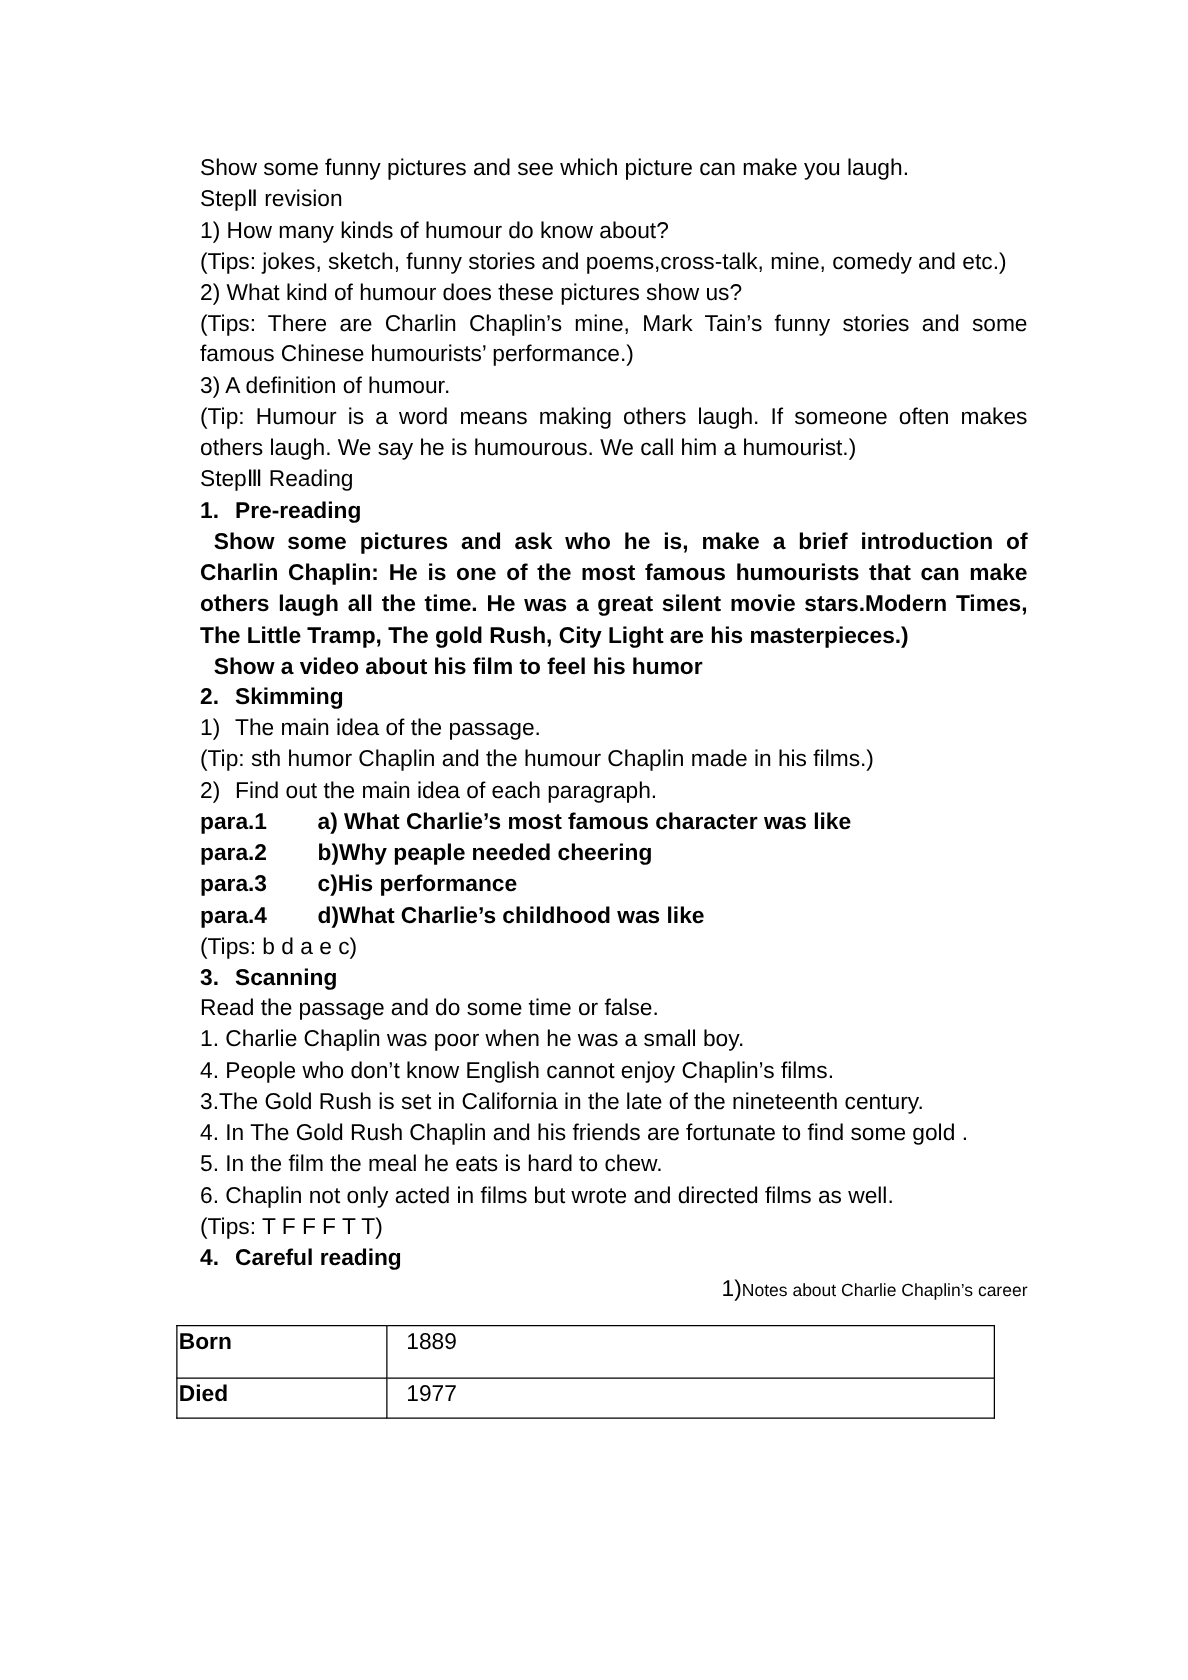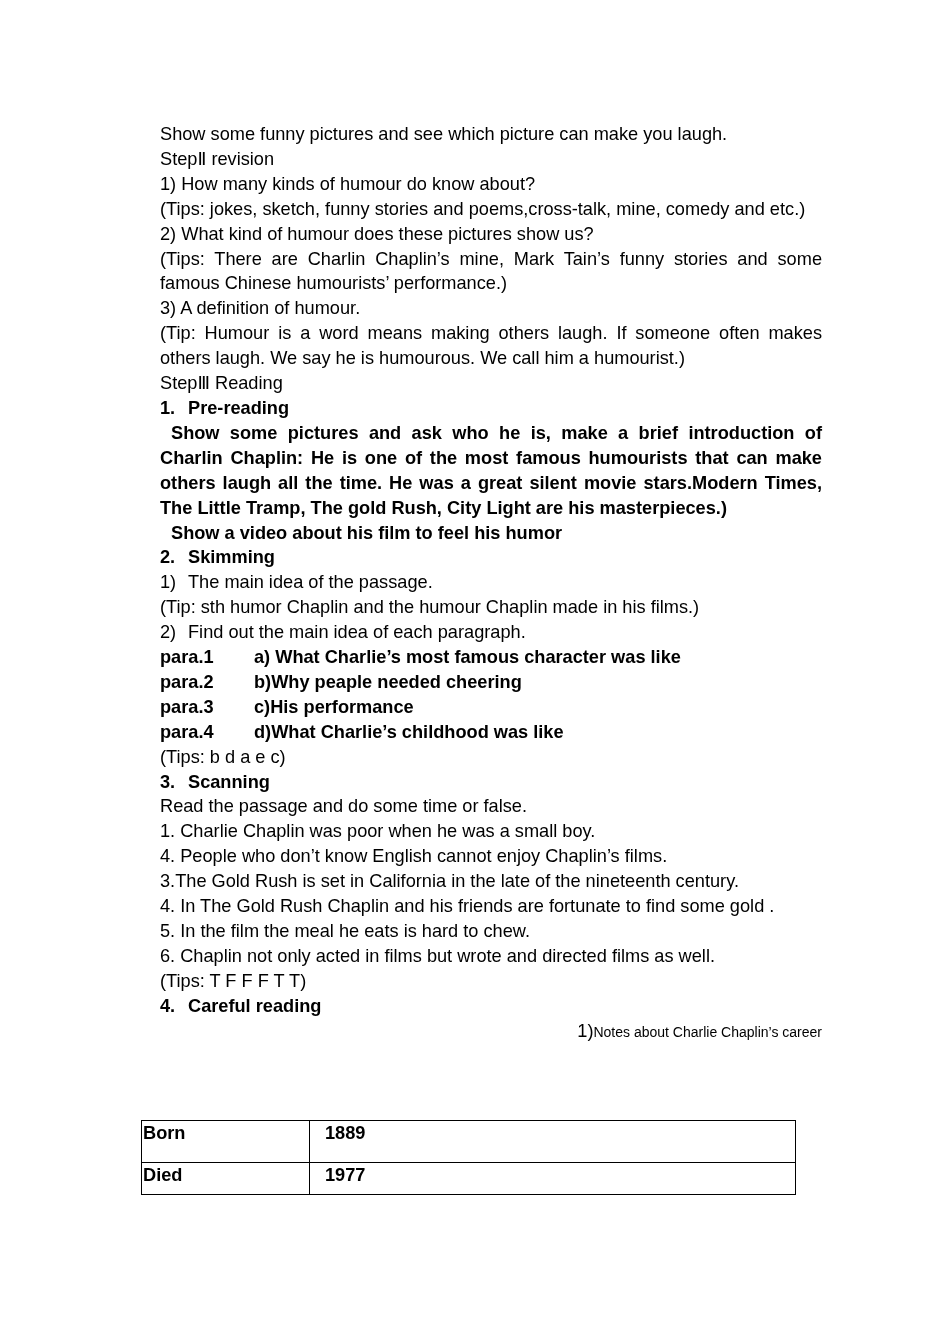--- a/index.html
+++ b/index.html
@@ -35,32 +35,31 @@
     .numhead .n { display: inline-block; width: 28px; }
     .numline .n { display: inline-block; width: 28px; }
     .para-row { display: block; white-space: nowrap; font-weight: bold; }
     .para-row .p { display: inline-block; width: 94px; }
     .small-note { font-size: 14px; }
     .careful-sub { display: block; white-space: nowrap; text-align: right; }
     .careful-sub .n { display: inline-block; width: 28px; font-size: 18.2px; }
     table.notes {
       position: absolute;
       left: 141px;
-      top: 1120px;
+      top: 1060px;
       width: 655px;
       border-collapse: collapse;
       font-size: 18.2px;
       font-family: "Liberation Sans", "DejaVu Sans", sans-serif;
     }
     table.notes td {
       border: 1.6px solid #000000;
       vertical-align: top;
       padding: 1px 2px 0 2px;
       line-height: 22px;
-      font-weight: bold;
     }
     table.notes td.k { width: 164px; font-weight: bold; padding-left: 1px; }
     table.notes td.v { padding-left: 15px; }
     table.notes tr.r1 td { height: 40px; }
     table.notes tr.r2 td { height: 30px; }
   </style>
 </head>
 <body>
 
 <div class="page">

